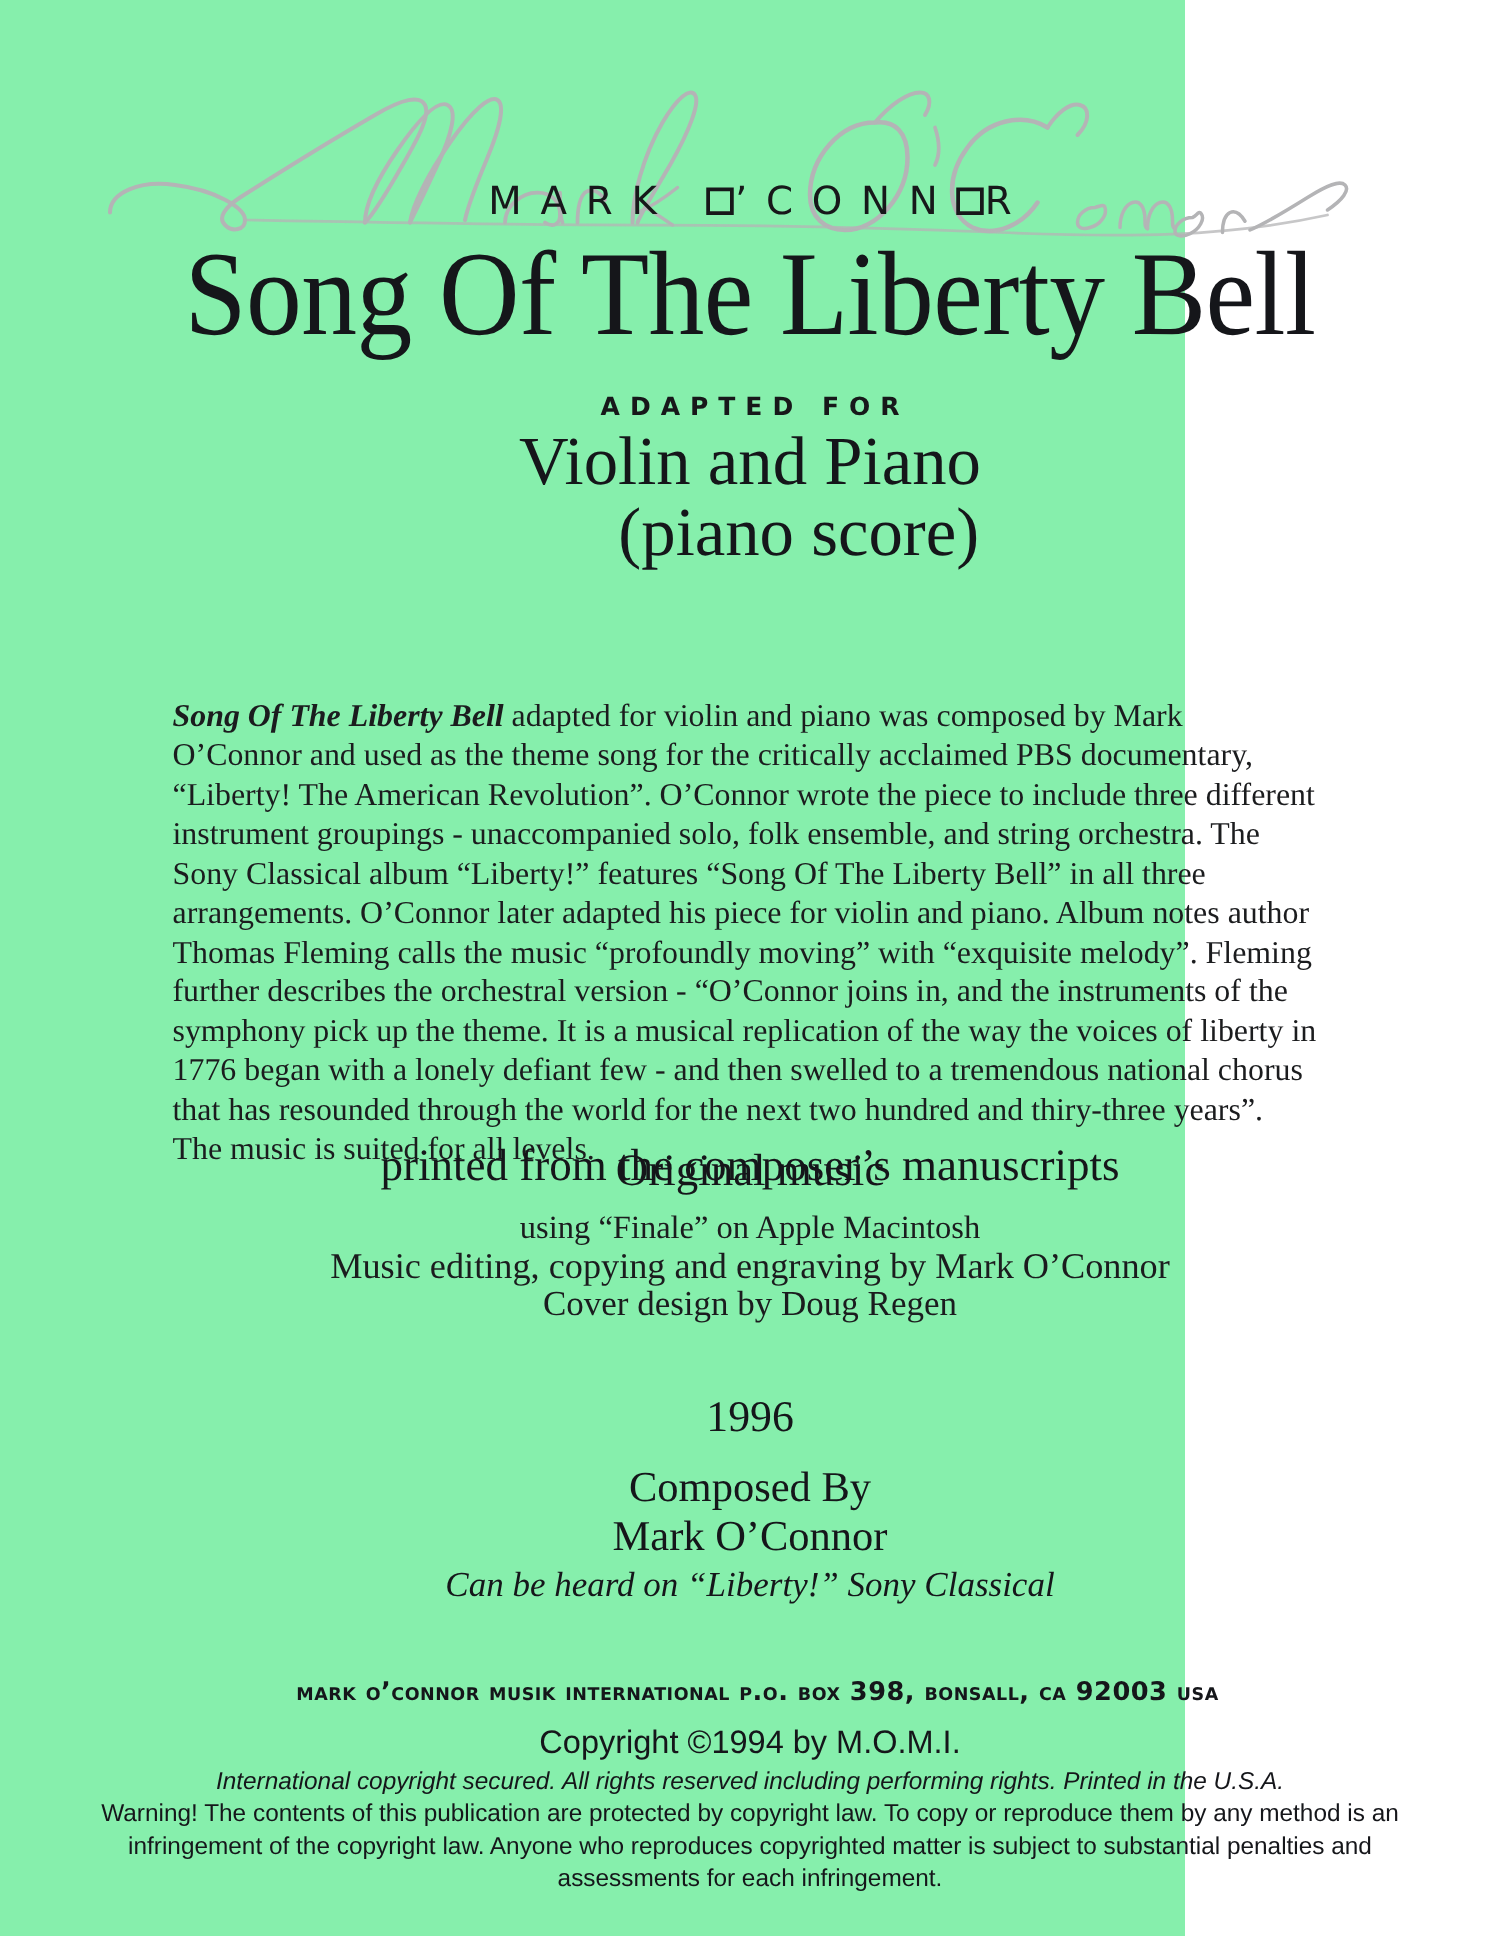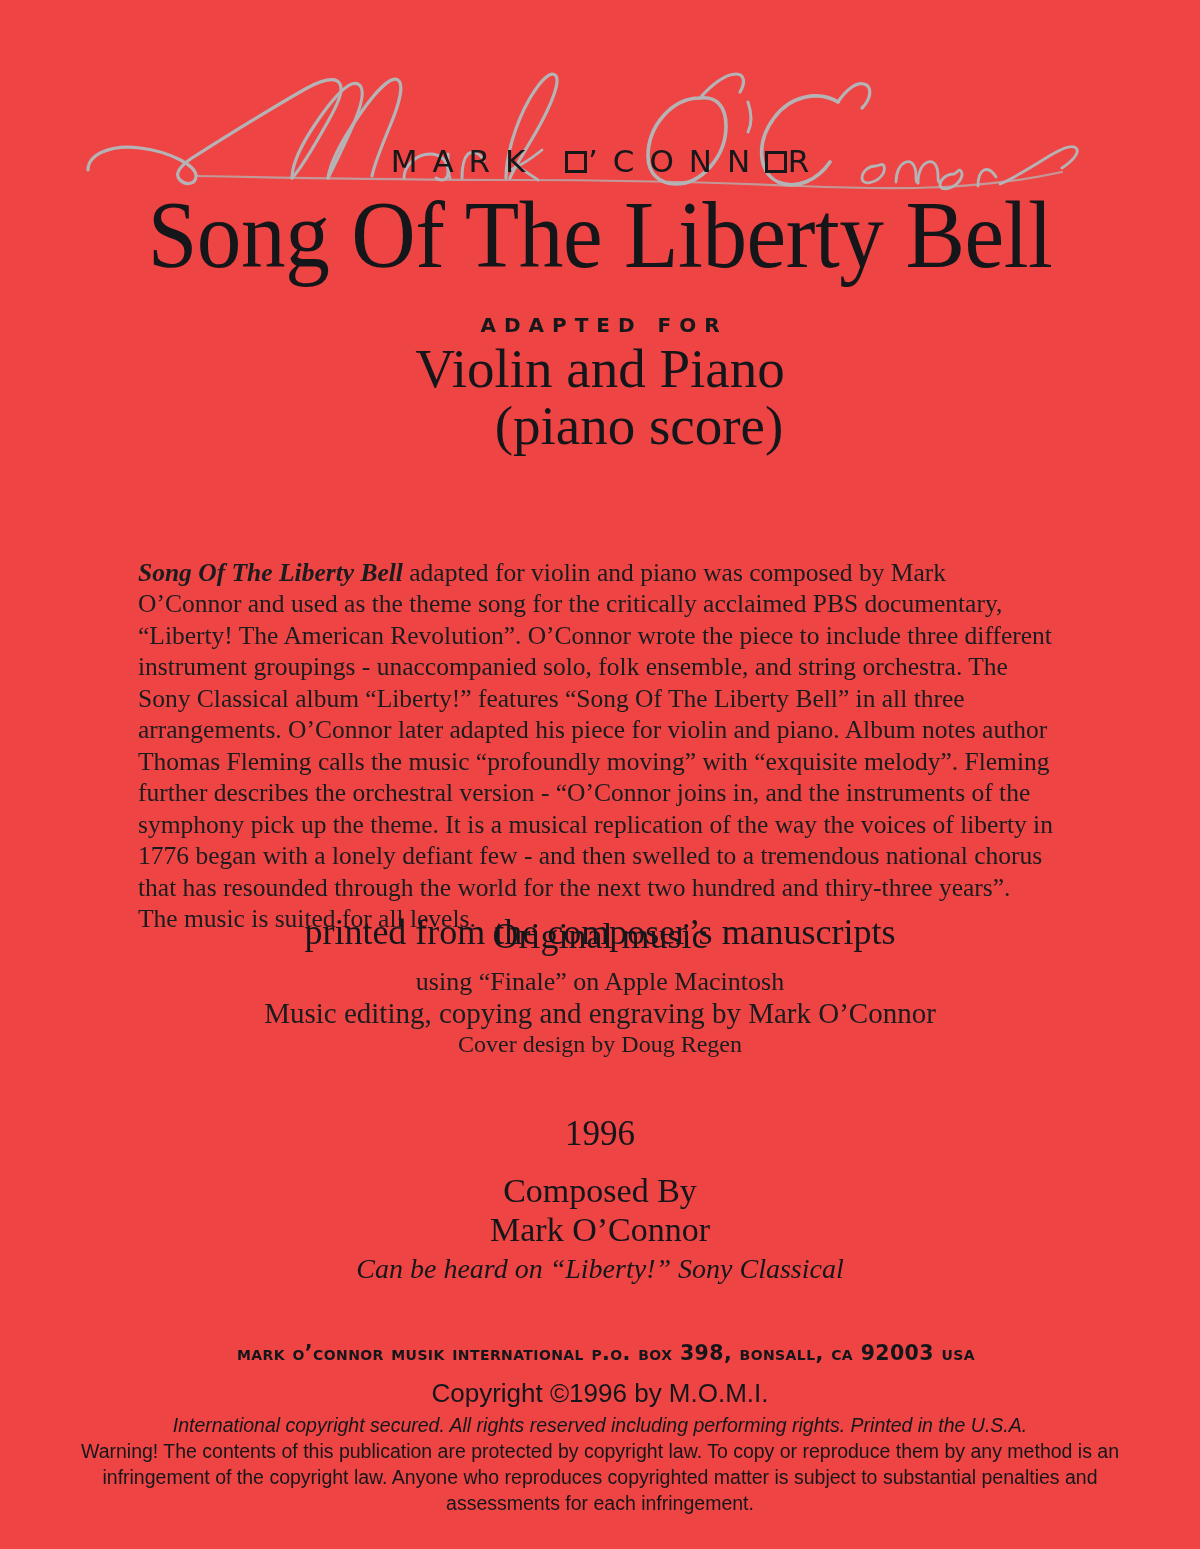--- a/index.html
+++ b/index.html
@@ -13,23 +13,23 @@
     height: 1549px;
     position: relative;
     overflow: hidden;
     font-family: "Liberation Serif", "DejaVu Serif", serif;
     color: #1a1a1a;
     -webkit-font-smoothing: antialiased;
   }
 
   .page {
     position: relative;
-    width: 1200px;
+    width: 948px;
     height: 1549px;
-    background: #ef4444;
+    background: #86efac;
   }
 
   
   .brand {
     position: absolute;
     left: 0;
     top: 62px;
     width: 1200px;
     height: 130px;
   }
@@ -178,21 +178,21 @@
   }
   .credits .c-line {
     font-size: 29px;
     line-height: 32px;
   }
   .credits .c-line.small {
     font-size: 26px;
     line-height: 31px;
   }
   .credits .c-line.smaller {
-    font-size: 24px;
+    font-size: 28px;
     line-height: 30px;
   }
 
   .year {
     position: absolute;
     left: 0;
     top: 1113px;
     width: 1200px;
     text-align: center;
     font-size: 35px;
@@ -328,18 +328,18 @@
   <div class="year">1996</div>
 
   <div class="composed-block">
     <div class="cb-line">Composed By</div>
     <div class="cb-line">Mark O’Connor</div>
     <div class="cb-italic">Can be heard on “Liberty!” Sony Classical</div>
   </div>
 
   <div class="footer">
     <div class="addr">MARK O’CONNOR MUSIK INTERNATIONAL P.O. BOX 398, BONSALL, CA 92003 USA</div>
-    <div class="copy">Copyright ©1996 by M.O.M.I.</div>
+    <div class="copy">Copyright ©1994 by M.O.M.I.</div>
     <div class="secured">International copyright secured. All rights reserved including performing rights. Printed in the U.S.A.</div>
     <div class="warn">Warning! The contents of this publication are protected by copyright law. To copy or reproduce them by any method is an infringement of the copyright law. Anyone who reproduces copyrighted matter is subject to substantial penalties and assessments for each infringement.</div>
   </div>
 
 </div>
 
 </body></html>

